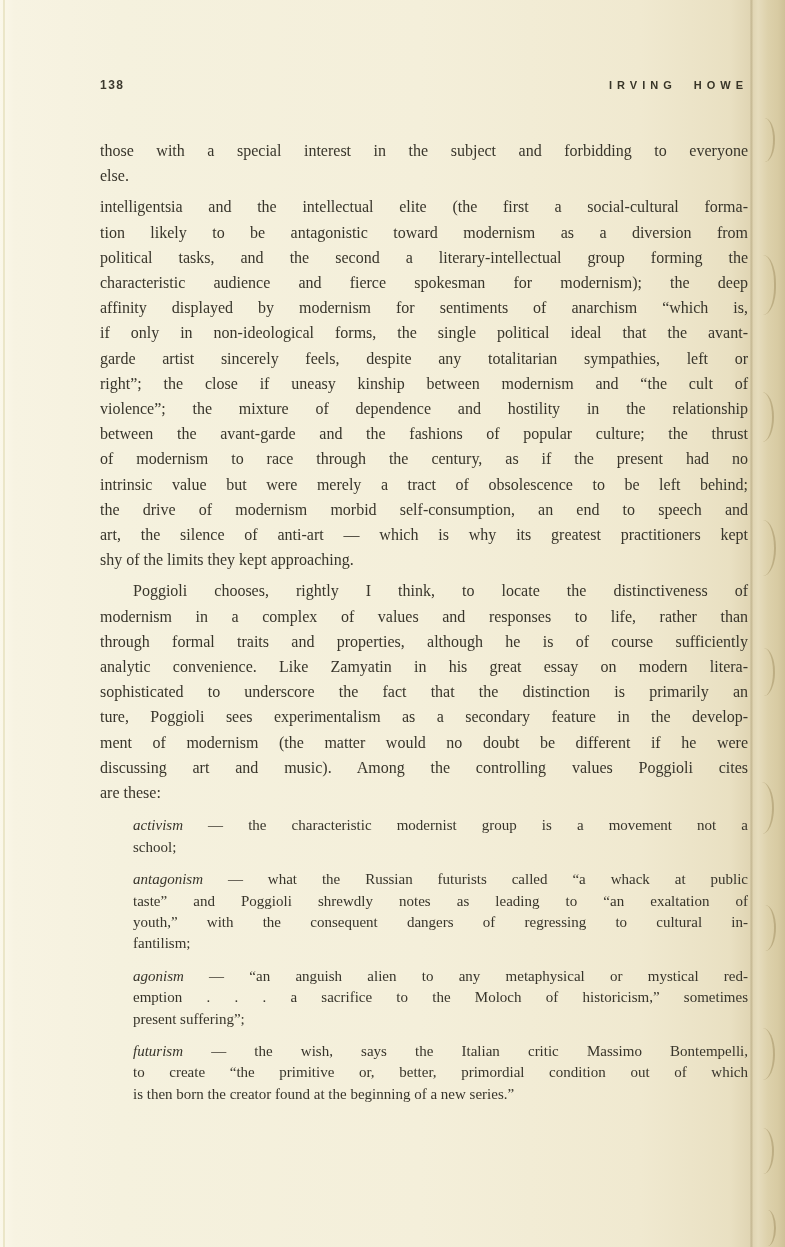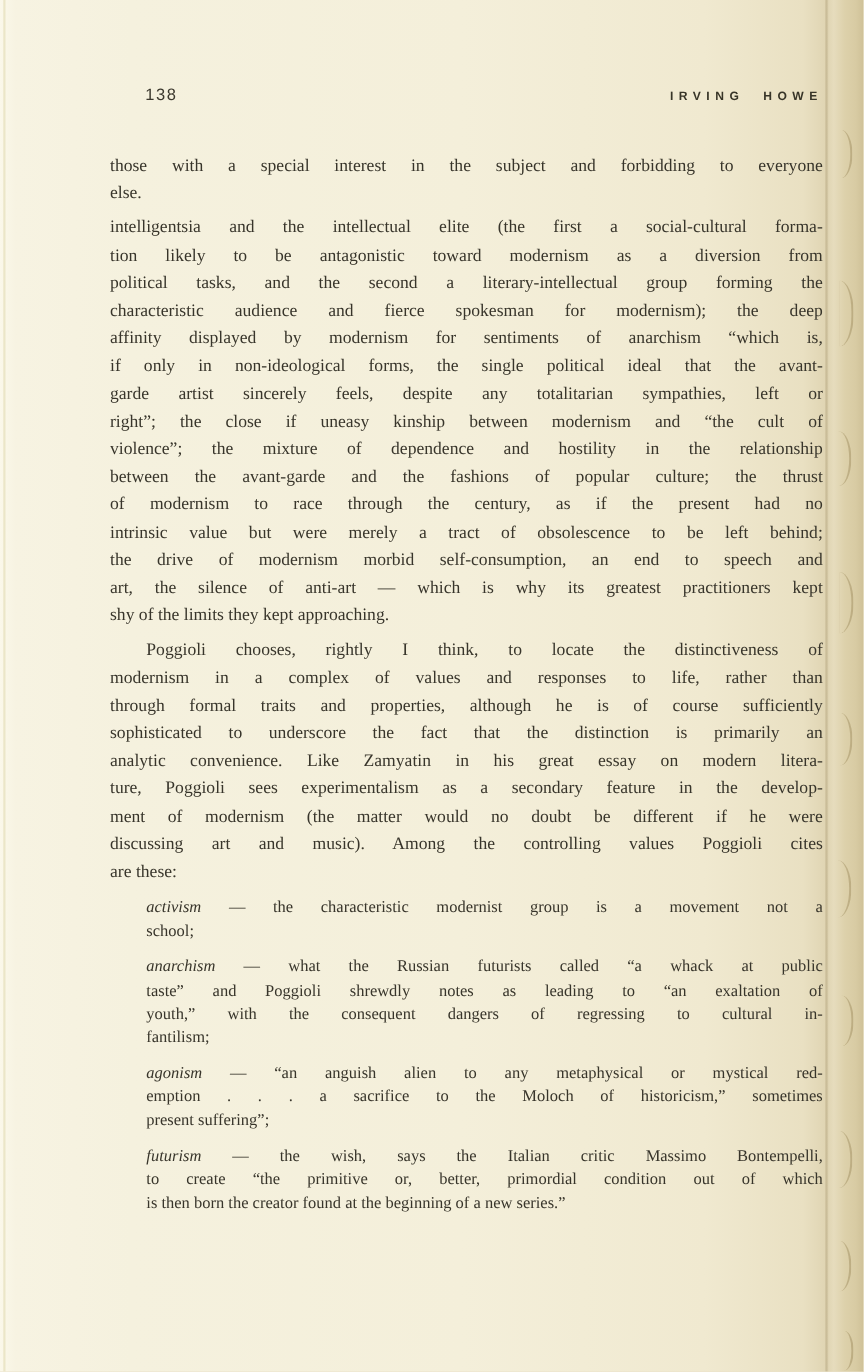--- a/index.html
+++ b/index.html
@@ -53,25 +53,24 @@
     position: absolute;
     left: 100px;
     width: 648px;
     top: 78px;
     display: flex;
     justify-content: space-between;
     align-items: baseline;
     font-family: "Liberation Sans", sans-serif;
   }
   .pagenum {
-    font-size: 15px;
-    font-weight: 400;
+    font-size: 12px;
+    font-weight: 700;
     letter-spacing: 1.5px;
     color: #3c392e;
-    margin-left: 32px;
   }
   .runtitle {
     font-size: 11px;
     font-weight: 700;
     letter-spacing: 5px;
     word-spacing: 9px;
     color: #383528;
   }
   .body-text {
     position: absolute;
@@ -142,35 +141,35 @@
           <div class="pline">of modernism to race through the century, as if the present had no</div>
           <div class="pline">intrinsic value but were merely a tract of obsolescence to be left behind;</div>
           <div class="pline">the drive of modernism morbid self-consumption, an end to speech and</div>
           <div class="pline">art, the silence of anti-art — which is why its greatest practitioners kept</div>
           <div class="pline last">shy of the limits they kept approaching.</div>
         </div>
         <div class="paragraph">
           <div class="pline indent">Poggioli chooses, rightly I think, to locate the distinctiveness of</div>
           <div class="pline">modernism in a complex of values and responses to life, rather than</div>
           <div class="pline">through formal traits and properties, although he is of course sufficiently</div>
+          <div class="pline">analytic convenience. Like Zamyatin in his great essay on modern litera-</div>
           <div class="pline">sophisticated to underscore the fact that the distinction is primarily an</div>
-          <div class="pline">analytic convenience. Like Zamyatin in his great essay on modern litera-</div>
           <div class="pline">ture, Poggioli sees experimentalism as a secondary feature in the develop-</div>
           <div class="pline">ment of modernism (the matter would no doubt be different if he were</div>
           <div class="pline">discussing art and music). Among the controlling values Poggioli cites</div>
           <div class="pline last">are these:</div>
         </div>
       </div>
     <div id="definitions" class="definitions">
         <div class="definition">
           <div class="pline"><span class="term">activism</span> — the characteristic modernist group is a movement not a</div>
           <div class="pline last">school;</div>
         </div>
         <div class="definition">
-          <div class="pline"><span class="term">anarchism</span> — what the Russian futurists called “a whack at public</div>
+          <div class="pline"><span class="term">antagonism</span> — what the Russian futurists called “a whack at public</div>
           <div class="pline">taste” and Poggioli shrewdly notes as leading to “an exaltation of</div>
           <div class="pline">youth,” with the consequent dangers of regressing to cultural in-</div>
           <div class="pline last">fantilism;</div>
         </div>
         <div class="definition">
           <div class="pline"><span class="term">agonism</span> — “an anguish alien to any metaphysical or mystical red-</div>
           <div class="pline">emption . . . a sacrifice to the Moloch of historicism,” sometimes</div>
           <div class="pline last">present suffering”;</div>
         </div>
         <div class="definition">

